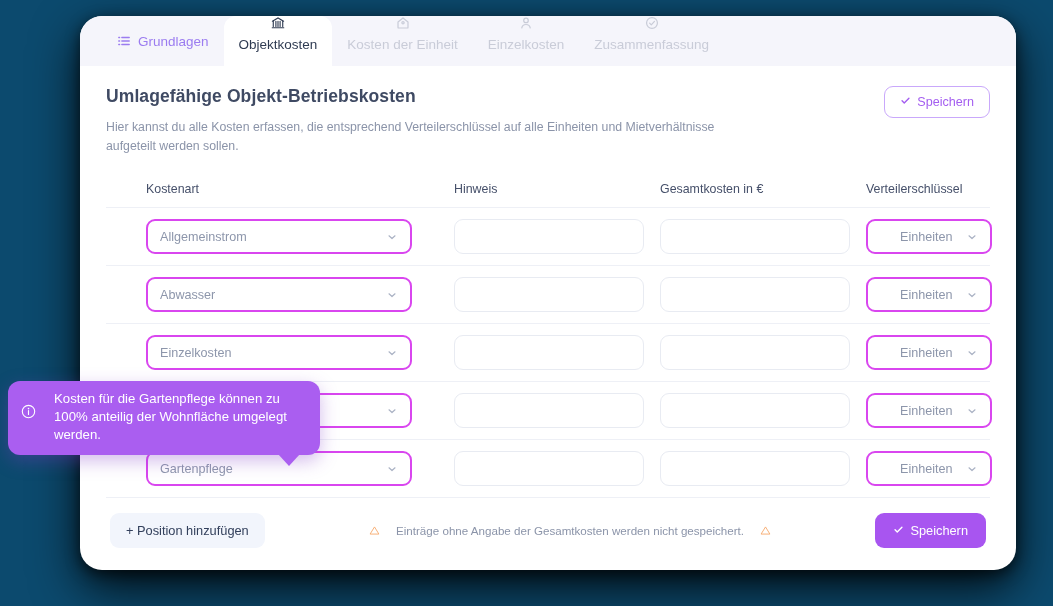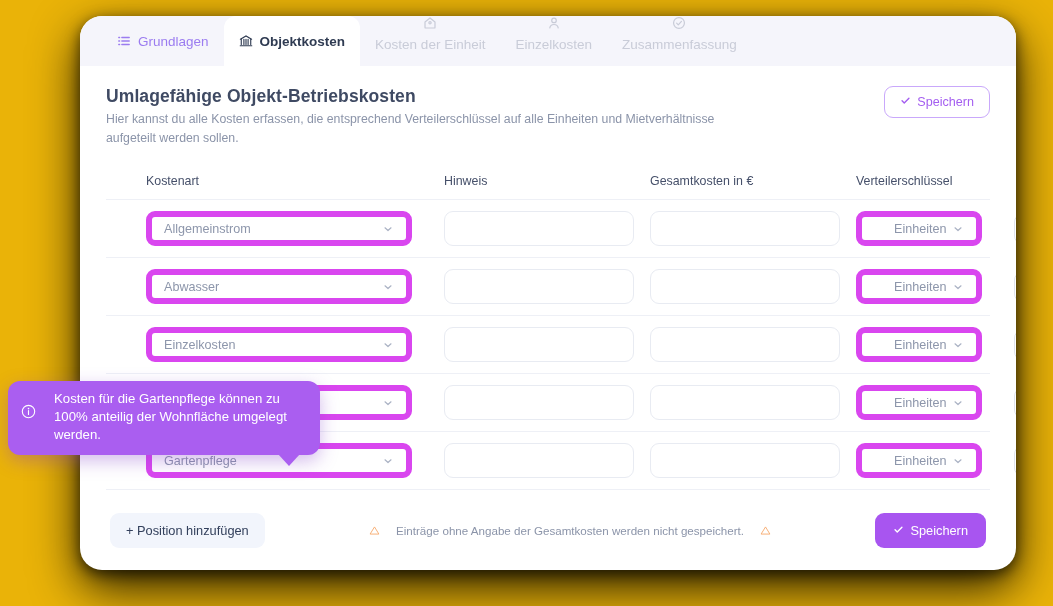--- a/index.html
+++ b/index.html
@@ -2,21 +2,21 @@
 <html><head>
 <meta charset="utf-8">
 <style>
   * { box-sizing: border-box; margin: 0; padding: 0; }
   html, body {
     width: 1053px; height: 606px;
     background: #000000;
     font-family: "Liberation Sans", sans-serif;
     overflow: hidden;
   }
-  .stage { position: relative; width: 1053px; height: 606px; background: #eab308; }
+  .stage { position: relative; width: 1053px; height: 606px; background: #0c4a6e; }
 
   
   .card {
     position: absolute;
     left: 80px; top: 16px;
     width: 936px; height: 554px;
     background: #ffffff;
     border-radius: 22px;
     box-shadow: 0 18px 48px rgba(0,0,0,0.85), 0 4px 14px rgba(0,0,0,0.6);
     overflow: hidden;
@@ -37,32 +37,32 @@
     height: 50px;
     display: flex; align-items: center; gap: 7px;
     padding: 0 15px;
     font-size: 13.5px;
     white-space: nowrap;
     border-radius: 12px 12px 0 0;
     user-select: none;
   }
   .tab .ticon { display:flex; align-items:center; }
   .tab.done   { color: #9b7cf0; }
-  .tab.active { color: #2f3b52; background: #ffffff; font-weight: 700; }
+  .tab.active { color: #2f3b52; background: #ffffff; font-weight: 400; flex-direction: column; }
   .tab.muted  { color: #c9ccd8; flex-direction: column; }
 
   
   .body { flex: 1 1 auto; padding: 20px 26px 0 26px; position: relative; display:flex; flex-direction:column; }
 
   .headrow { display:flex; align-items:flex-start; justify-content:space-between; }
   .title {
     font-size: 17.5px; color: #3f4a63; font-weight: 600; letter-spacing: .1px;
   }
   .subtitle {
-    margin-top: 3px;
+    margin-top: 11px;
     font-size: 12.3px; line-height: 1.55; color: #8b94a9;
     max-width: 648px;
   }
   .btn-outline {
     border: 1.4px solid #c9a8fb;
     color: #a45ef0;
     background: #fff;
     border-radius: 9px;
     padding: 8px 15px;
     font-size: 12.6px;
@@ -81,28 +81,28 @@
   }
   .trow {
     display: flex; align-items: center;
     height: 58px;
     border-bottom: 1px solid #eef0f6;
     padding: 0 4px;
   }
   .trow.last { border-bottom: 1px solid #eef0f6; }
 
   .c-kostenart { width: 290px; flex: 0 0 290px; margin-left: 36px; }
-  .c-hinweis   { width: 190px; flex: 0 0 190px; margin-left: 8px; }
+  .c-hinweis   { width: 190px; flex: 0 0 190px; margin-left: 18px; }
   .c-gesamt    { width: 190px; flex: 0 0 190px; margin-left: 16px; }
   .c-vert      { width: 130px; flex: 0 0 130px; margin-left: 16px; }
   .c-act       { width: 58px;  flex: 0 0 58px;  display:flex; justify-content:flex-end; }
 
   .select {
     position: relative;
-    border: 6px solid #d946ef;
+    border: 2px solid #d946ef;
     border-radius: 9px;
     height: 35px;
     background: #fff;
     display: flex; align-items: center;
     padding: 0 12px;
     font-size: 12.6px;
     color: #8d96ab;
     cursor: pointer;
   }
   .select .chev { margin-left: auto; color: #aab2c4; display:flex; }

